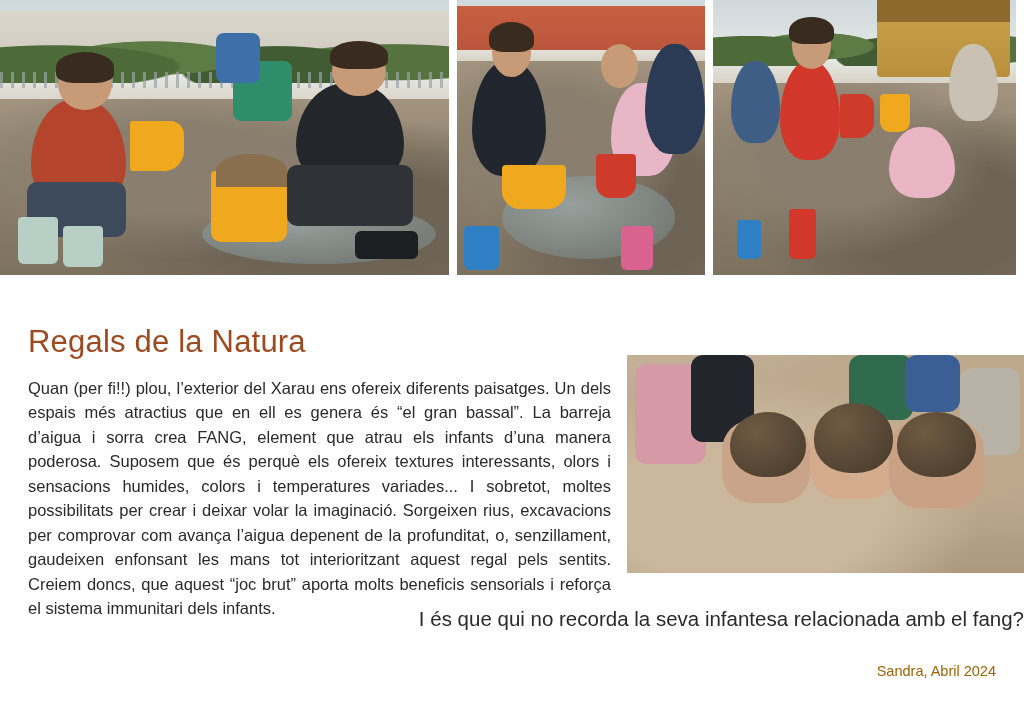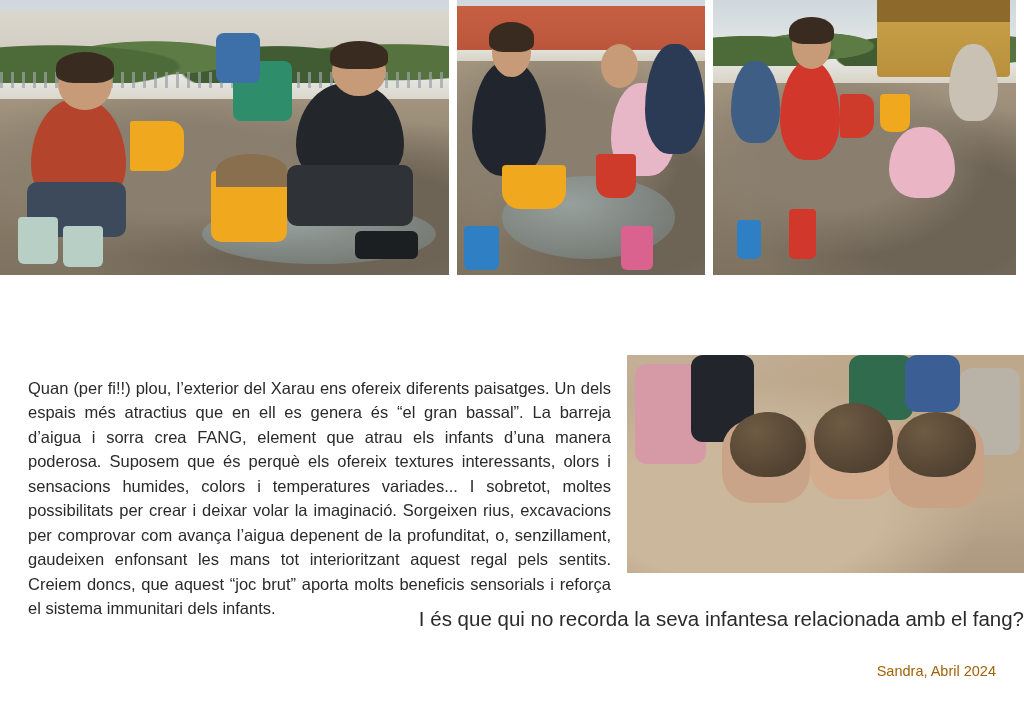--- a/index.html
+++ b/index.html
@@ -254,20 +254,21 @@
       <div class="boot" style="left:8%;bottom:6%;width:8%;height:14%;background:#2f7fc4;"></div>
       <div class="bucket" style="left:55%;top:34%;width:10%;height:14%;"></div>
       <div style="position:absolute;left:42%;top:34%;width:11%;height:16%;background:#cf3b2b;border-radius:3px 12px 16px 3px;"></div>
     </div>
   </div>
 
 </div>
 
 <div class="article">
 
+  <h1 class="title">Regals de la Natura</h1>
 
   <p class="body-text">Quan (per fi!!) plou, l’exterior del Xarau ens ofereix diferents paisatges. Un dels espais més atractius que en ell es genera és “el gran bassal”. La barreja d’aigua i sorra crea FANG, element que atrau els infants d’una manera poderosa. Suposem que és perquè els ofereix textures interessants, olors i sensacions humides, colors i temperatures variades... I sobretot, moltes possibilitats per crear i deixar volar la imaginació. Sorgeixen rius, excavacions per comprovar com avança l’aigua depenent de la profunditat, o, senzillament, gaudeixen enfonsant les mans tot interioritzant aquest regal pels sentits. Creiem doncs, que aquest “joc brut” aporta molts beneficis sensorials i reforça el sistema immunitari dels infants.</p>
 
   <div class="hands-photo">
     <div class="hands-scene">
       <div class="sand-bg"></div>
 
       <div class="arm" style="left:2%;top:4%;width:18%;height:46%;background:#d69aa6;"></div>
       <div class="arm" style="left:16%;top:0;width:16%;height:40%;background:#22262c;"></div>
       <div class="arm" style="left:56%;top:0;width:16%;height:30%;background:#2f6b4c;"></div>

